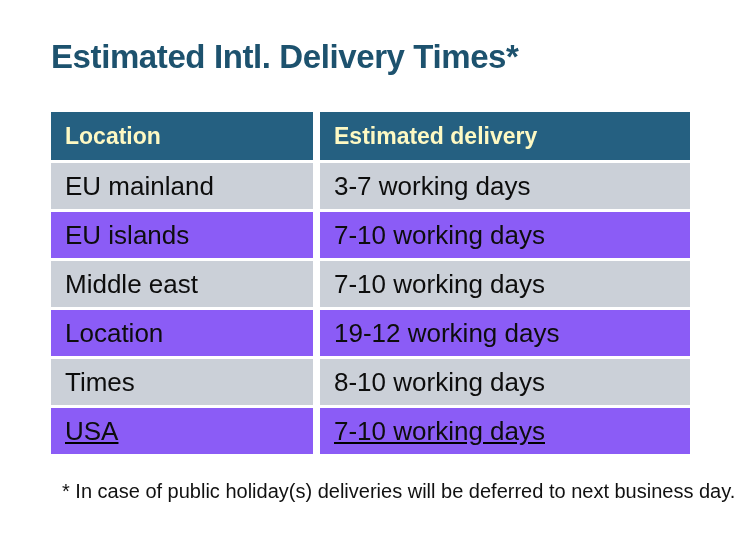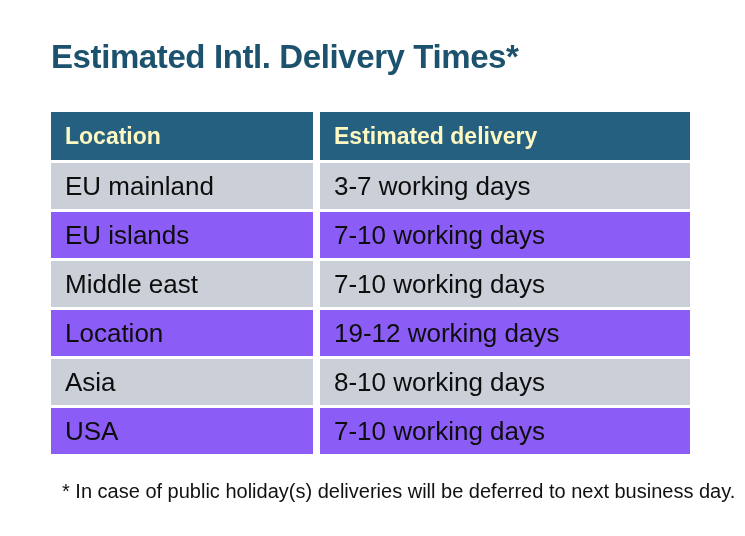--- a/index.html
+++ b/index.html
@@ -36,20 +36,21 @@
     top: 112px;
     width: 639px;
   }
   .row {
     display: flex;
     width: 100%;
     margin-bottom: 3px;
   }
   .row:last-child {
     margin-bottom: 16px;
+    text-decoration: underline;
   }
   .cell {
     box-sizing: border-box;
     height: 46px;
     display: flex;
     align-items: center;
     padding-left: 14px;
     padding-right: 10px;
     font-size: 26px;
     color: #0d0d0d;
@@ -126,21 +127,21 @@
       <div class="cell cell-delivery">7-10 working days</div>
     </div>
 
     <div class="row row-even">
       <div class="cell cell-location">Location</div>
       <div class="cell-gap"></div>
       <div class="cell cell-delivery">19-12 working days</div>
     </div>
 
     <div class="row row-odd">
-      <div class="cell cell-location">Asia</div>
+      <div class="cell cell-location">Times</div>
       <div class="cell-gap"></div>
       <div class="cell cell-delivery">8-10 working days</div>
     </div>
 
     <div class="row row-even">
       <div class="cell cell-location">USA</div>
       <div class="cell-gap"></div>
       <div class="cell cell-delivery">7-10 working days</div>
     </div>
 

